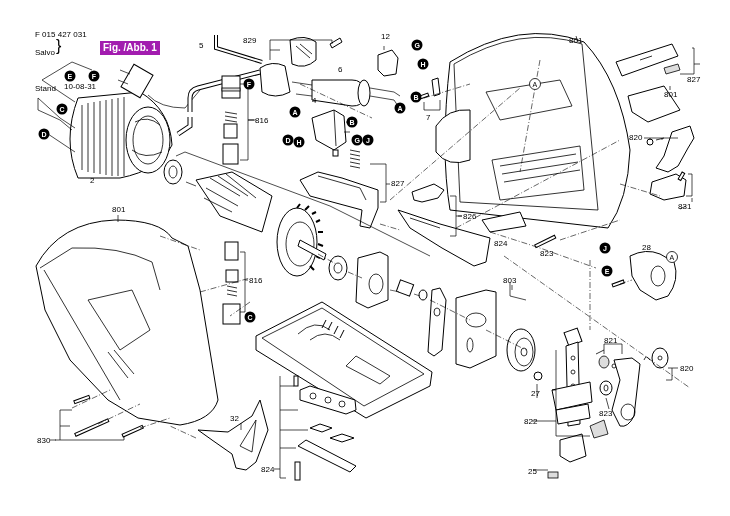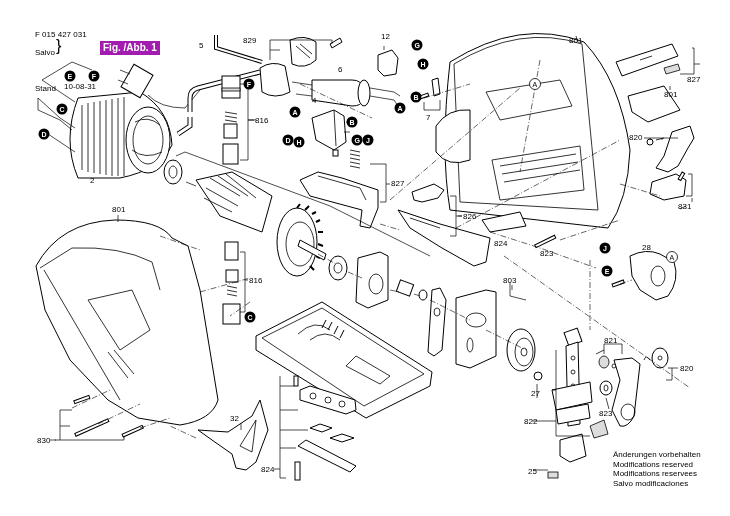--- a/index.html
+++ b/index.html
@@ -352,19 +352,13 @@
         <text class="clo" x="532.5" y="86.5">A</text>
       <circle cx="605" cy="248" r="5.5" fill="#000"></circle>
         <text class="cl" x="603" y="250.5">J</text>
       <circle cx="607" cy="271" r="5.5" fill="#000"></circle>
         <text class="cl" x="604.8" y="273.5">E</text>
       <circle cx="672" cy="257" r="5.5" fill="#fff" stroke="#000" stroke-width="0.8"></circle>
         <text class="clo" x="669.5" y="259.5">A</text>
     </g>
   </svg>
 
-  <div class="notes">
-    <div>Änderungen vorbehalten</div>
-    <div>Modifications reserved</div>
-    <div>Modifications reservees</div>
-    <div>Salvo modificaciones</div>
-  </div>
 </div>
 
 </body></html>

